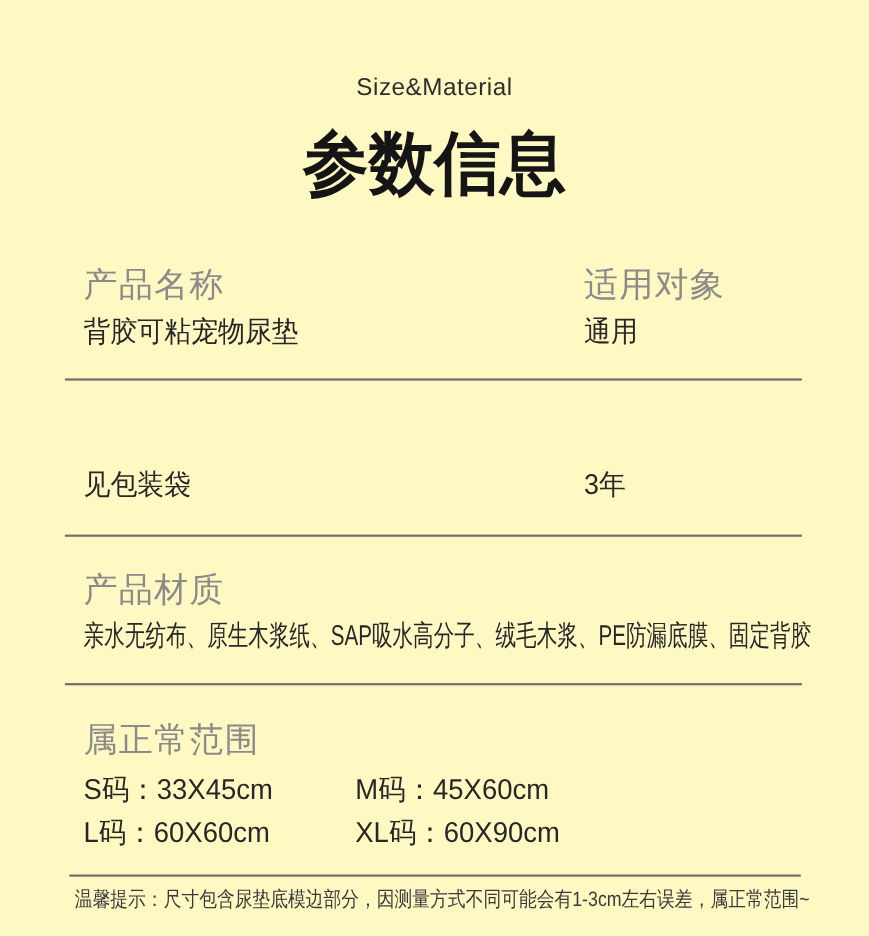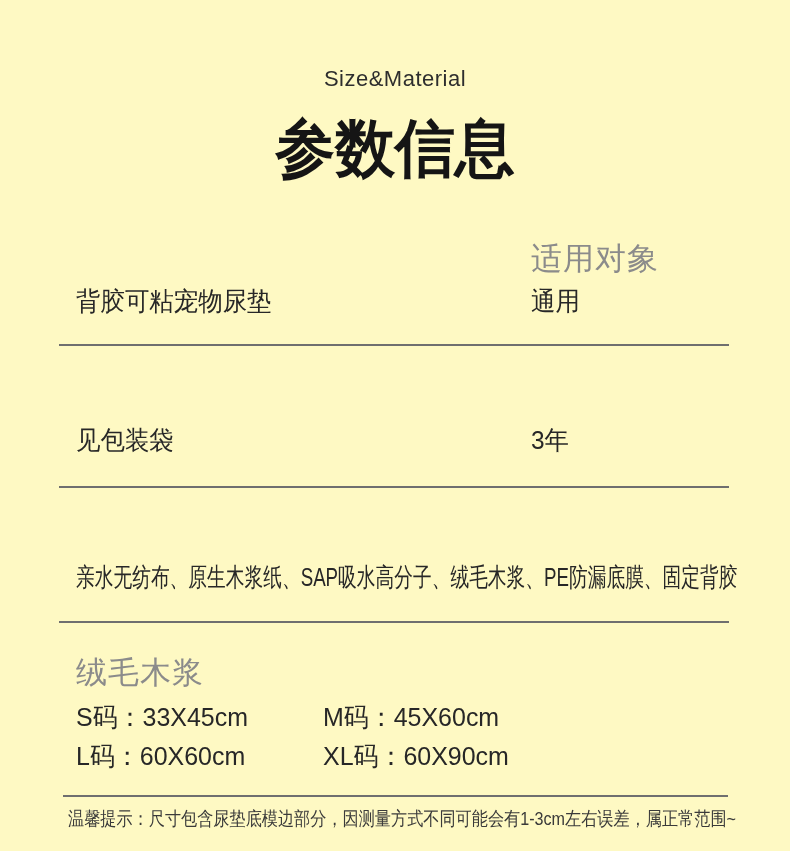--- a/index.html
+++ b/index.html
@@ -92,33 +92,35 @@
   .size-col2 { left: 323px; }
 </style>
 </head>
 <body>
 
 <div class="canvas">
 
   <div class="subtitle">Size&amp;Material</div>
   <div class="main-title">参数信息</div>
 
+  <div class="spec-label col1" style="top:240px;">产品名称</div>
   <div class="spec-label col2" style="top:240px;text-align:right;">适用对象</div>
   <div class="spec-value col1" style="top:284px;">背胶可粘宠物尿垫</div>
   <div class="spec-value col2" style="top:284px;">通用</div>
   <div class="divider" style="top:344px;"></div>
 
   <div class="spec-value col1" style="top:423px;">见包装袋</div>
   <div class="spec-value col2" style="top:423px;">3年</div>
   <div class="divider" style="top:486px;"></div>
 
+  <div class="spec-label col1" style="top:517px;">产品材质</div>
   <div class="spec-value condensed col1" style="top:560px;">亲水无纺布、原生木浆纸、SAP吸水高分子、绒毛木浆、PE防漏底膜、固定背胶</div>
   <div class="divider" style="top:621px;"></div>
 
-  <div class="spec-label col1" style="top:654px;">绒毛木浆</div>
+  <div class="spec-label col1" style="top:654px;">属正常范围</div>
   <div class="size-item size-col1" style="top:700px;">S码：33X45cm</div>
   <div class="size-item size-col2" style="top:700px;">M码：45X60cm</div>
   <div class="size-item size-col1" style="top:739px;">L码：60X60cm</div>
   <div class="size-item size-col2" style="top:739px;">XL码：60X90cm</div>
 
   <div class="notice-line"></div>
   <div class="notice">温馨提示：尺寸包含尿垫底模边部分，因测量方式不同可能会有1-3cm左右误差，属正常范围~</div>
 
 </div>
 

